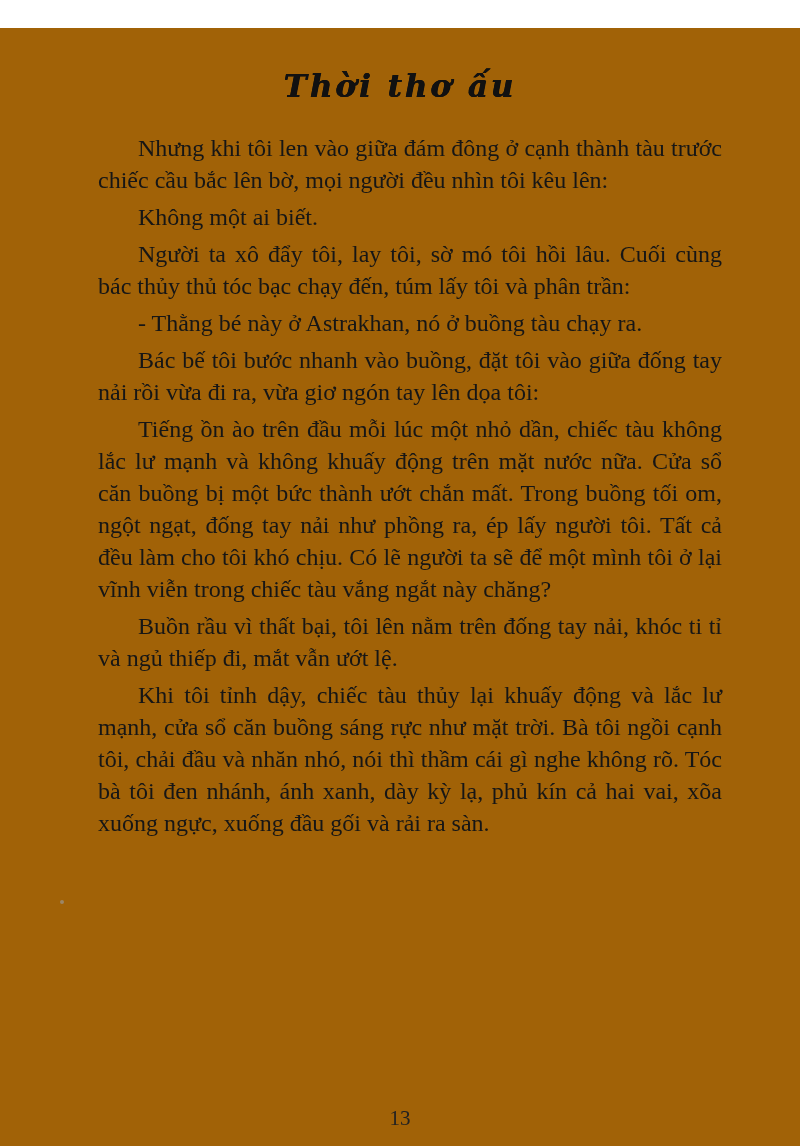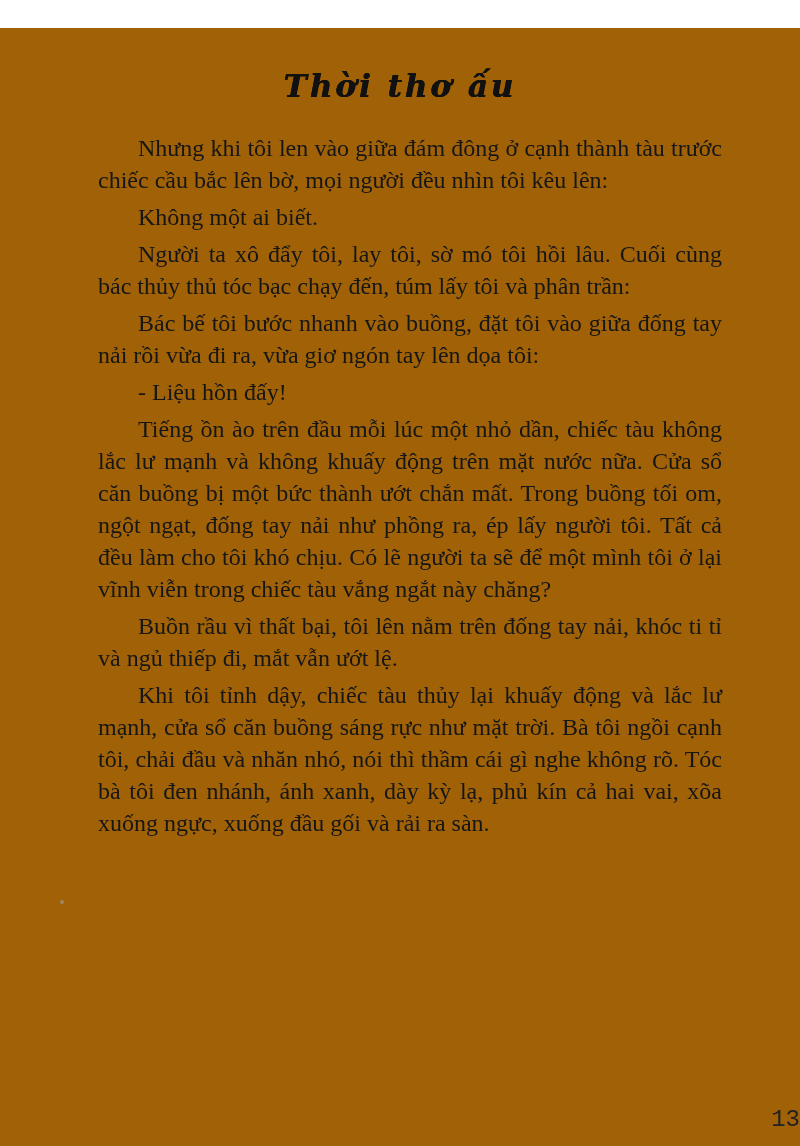--- a/index.html
+++ b/index.html
@@ -42,24 +42,23 @@
     line-height: 32px;
     text-align: justify;
     text-indent: 40px;
     color: #161616;
   }
   .page-number {
     position: absolute;
     top: 1078px;
     left: 0;
     width: 100%;
-    text-align: right;
-    font-size: 24px;
+    text-align: center;
+    font-size: 21px;
     color: #222;
-    font-family: Liberation Mono, monospace;
   }
   .scan-speck {
     position: absolute;
     left: 60px;
     top: 872px;
     width: 4px;
     height: 4px;
     border-radius: 50%;
     background: #9a9a9a;
     opacity: 0.65;
@@ -69,22 +68,22 @@
 <body>
 
 <div class="book-page">
 
   <div class="chapter-title">Thời thơ ấu</div>
 
   <div class="text-block">
       <p class="body-para">Nhưng khi tôi len vào giữa đám đông ở cạnh thành tàu trước chiếc cầu bắc lên bờ, mọi người đều nhìn tôi kêu lên:</p>
       <p class="body-para">Không một ai biết.</p>
       <p class="body-para">Người ta xô đẩy tôi, lay tôi, sờ mó tôi hồi lâu. Cuối cùng bác thủy thủ tóc bạc chạy đến, túm lấy tôi và phân trần:</p>
+      <p class="body-para">- Thằng bé này ở Astrakhan, nó ở buồng tàu chạy ra.</p>
       <p class="body-para">Bác bế tôi bước nhanh vào buồng, đặt tôi vào giữa đống tay nải rồi vừa đi ra, vừa giơ ngón tay lên dọa tôi:</p>
-      <p class="body-para">- Liệu hồn đấy!</p>
       <p class="body-para">Tiếng ồn ào trên đầu mỗi lúc một nhỏ dần, chiếc tàu không lắc lư mạnh và không khuấy động trên mặt nước nữa. Cửa sổ căn buồng bị một bức thành ướt chắn mất. Trong buồng tối om, ngột ngạt, đống tay nải như phồng ra, ép lấy người tôi. Tất cả đều làm cho tôi khó chịu. Có lẽ người ta sẽ để một mình tôi ở lại vĩnh viễn trong chiếc tàu vắng ngắt này chăng?</p>
       <p class="body-para">Buồn rầu vì thất bại, tôi lên nằm trên đống tay nải, khóc ti tỉ và ngủ thiếp đi, mắt vẫn ướt lệ.</p>
       <p class="body-para">Khi tôi tỉnh dậy, chiếc tàu thủy lại khuấy động và lắc lư mạnh, cửa sổ căn buồng sáng rực như mặt trời. Bà tôi ngồi cạnh tôi, chải đầu và nhăn nhó, nói thì thầm cái gì nghe không rõ. Tóc bà tôi đen nhánh, ánh xanh, dày kỳ lạ, phủ kín cả hai vai, xõa xuống ngực, xuống đầu gối và rải ra sàn.</p>
     </div>
 
   <div class="scan-speck"></div>
 
   <div class="page-number">13</div>
 
 </div>

